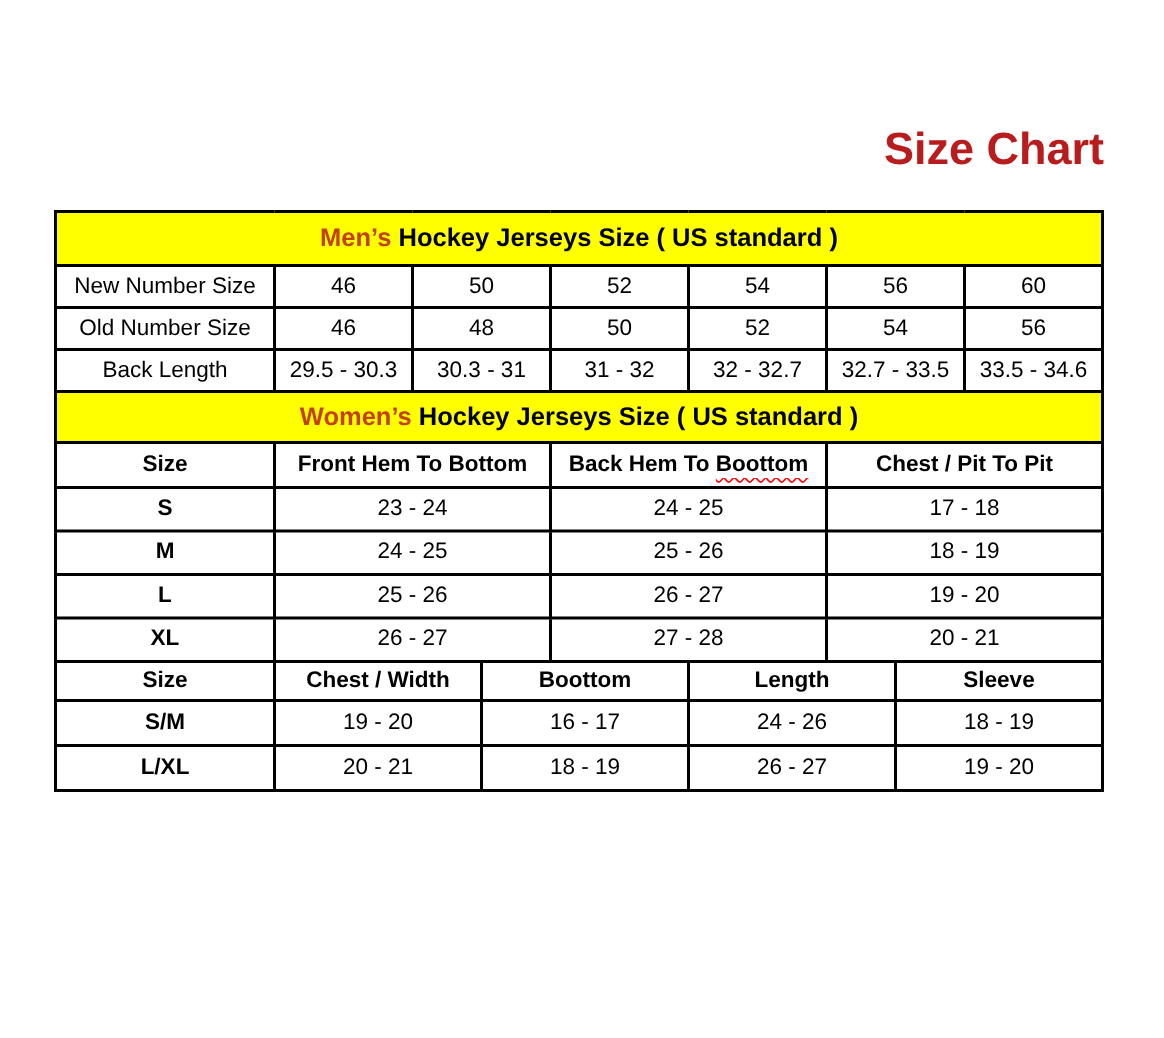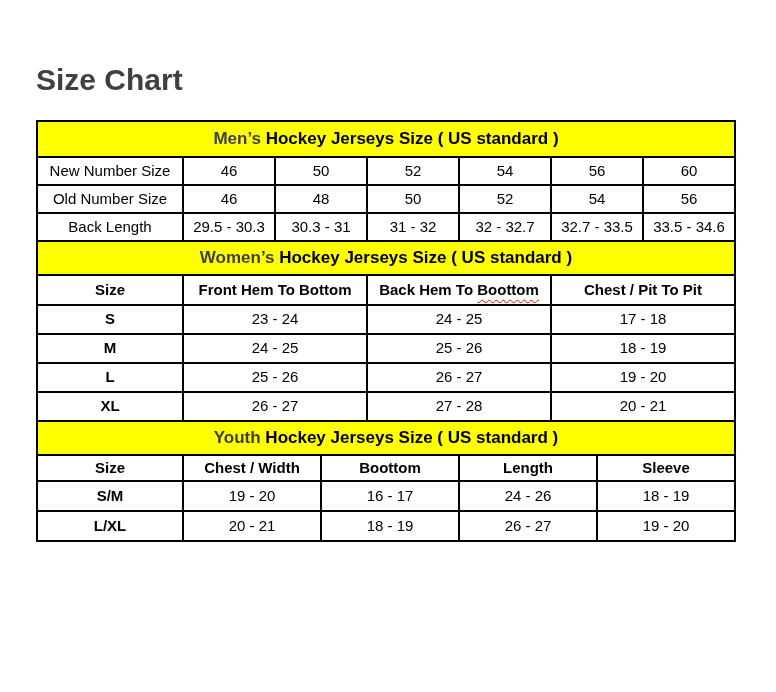--- a/index.html
+++ b/index.html
@@ -15,27 +15,27 @@
     overflow: hidden;
   }
   .page {
     position: relative;
     width: 776px;
     height: 692px;
   }
   .page-title {
     width: 700px;
     margin: 0 0 0 36px;
-    padding-top: 62px;
+    padding-top: 82px;
     height: 58px;
-    text-align: left;
+    text-align: right;
     font-size: 30px;
     line-height: 36px;
     font-weight: 700;
-    color: #404040;
+    color: #b91c1c;
     letter-spacing: 0px;
   }
   .tables-wrap {
     margin-left: 36px;
     width: 700px;
   }
   table.size-table {
     border-collapse: collapse;
     table-layout: fixed;
     width: 700px;
@@ -56,21 +56,21 @@
   .size-table th { font-weight: 700; }
   .size-table td { font-weight: 400; }
 
   
   tr.band td {
     background: #FFFF00;
     font-weight: 700;
     font-size: 17px;
     height: 34px;
   }
-  .hl { color: #404040; }
+  .hl { color: #c2410c; }
 
   
   .t-mens   tr.hrow th { height: 26px; }
   .t-mens   tr.drow td { height: 26px; }
   .t-womens tr.band td { height: 32px; }
   .t-womens tr.hrow th { height: 28px; }
   .t-womens tr.drow td, .t-womens tr.drow th { height: 27px; }
   .t-youth  tr.band td { height: 32px; }
   .t-youth  tr.hrow th { height: 24px; }
   .t-youth  tr.drow td, .t-youth tr.drow th { height: 28px; }
@@ -189,23 +189,20 @@
 
     <table class="size-table t-youth">
       <colgroup>
           <col class="c-label">
           <col>
           <col>
           <col>
           <col>
         </colgroup>
       <tbody>
-        <tr class="band">
-          <td colspan="5"><span class="hl">Youth</span><span> Hockey Jerseys Size ( US standard )</span></td>
-        </tr>
         <tr class="hrow">
           <th>Size</th>
           <th>Chest / Width</th>
           <th>Boottom</th>
           <th>Length</th>
           <th>Sleeve</th>
         </tr>
         <tr class="drow">
           <th>S/M</th>
           <td>19 - 20</td>

